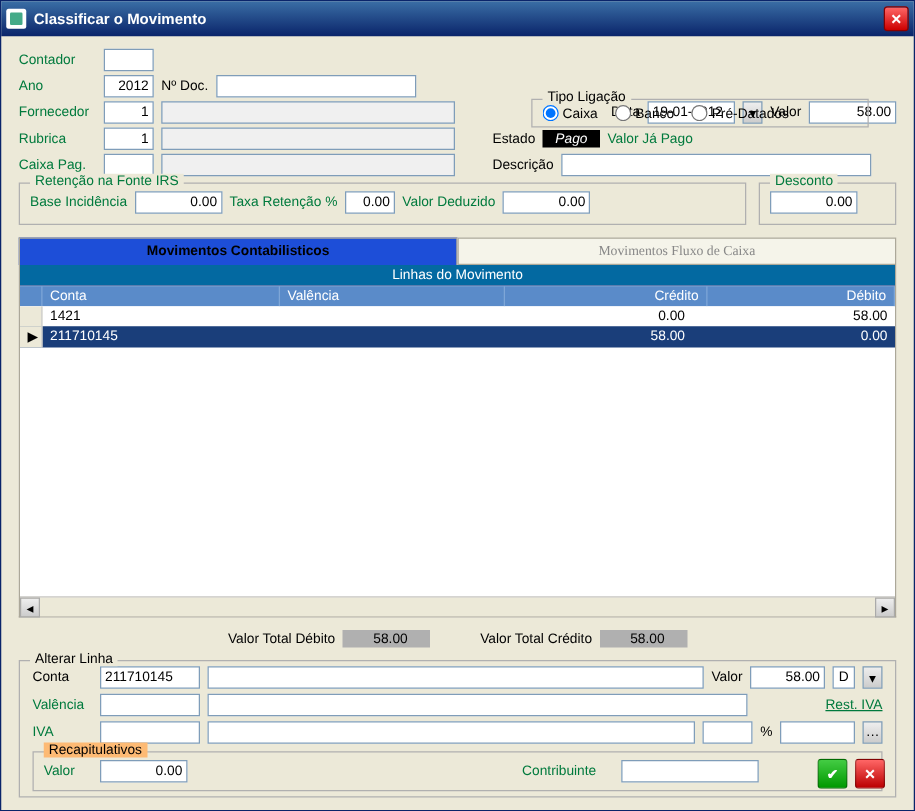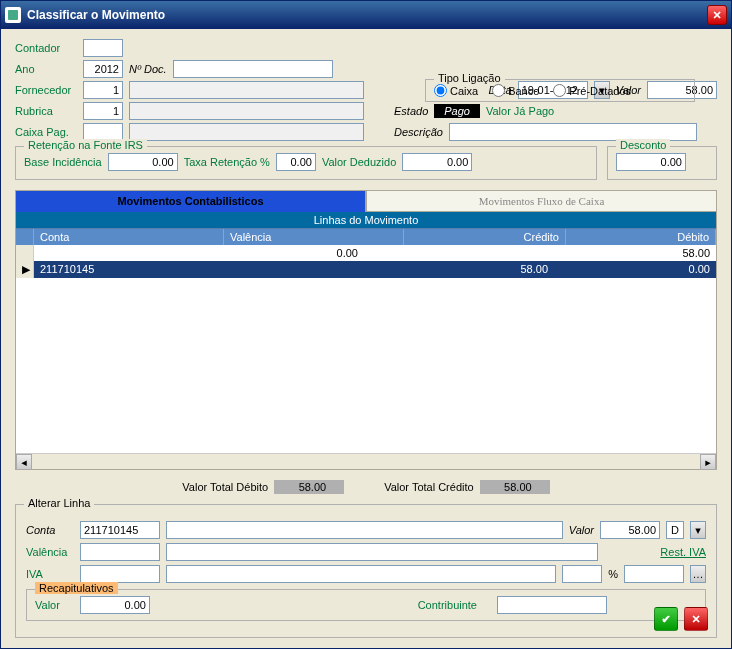--- a/index.html
+++ b/index.html
@@ -7,21 +7,21 @@
 .window { width: 732px; height: 649px; background: #ece9d8; border: 1px solid #0a246a; display: flex; flex-direction: column; }
 .titlebar { height: 28px; background: linear-gradient(#3a6ea5, #0a246a); color: #fff; display: flex; align-items: center; padding: 0 4px; }
 .titlebar .icon { width: 16px; height: 16px; background: #fff; margin-right: 6px; border-radius: 2px; position: relative; }
 .titlebar .icon::after { content: ""; position: absolute; inset: 3px; background: #4a8; border-radius: 1px; }
 .titlebar .title { flex: 1; font-weight: bold; font-size: 12px; }
 .titlebar .close { width: 20px; height: 20px; background: linear-gradient(#f66, #c00); border: 1px solid #800; border-radius: 3px; display: flex; align-items: center; justify-content: center; color: #fff; font-weight: bold; cursor: pointer; }
 .content { flex: 1; padding: 10px 14px; display: flex; flex-direction: column; overflow: hidden; }
 .form-area { display: flex; flex-direction: column; gap: 3px; }
 .row { display: flex; align-items: center; gap: 6px; }
 .lbl { color: #007a3d; min-width: 62px; }
-.lbl.black { color: #000; font-style: italic; }
+.lbl.black { color: #000; }
 input[type=text], .textbox { height: 18px; border: 1px solid #7f9db9; background: #fff; padding: 0 3px; }
 .textbox.ro { background: #f0f0f0; color: #999; }
 .fieldset { border: 1px solid #b0b0b0; padding: 6px 8px 8px; margin-top: 2px; position: relative; }
 .fieldset .legend { position: absolute; top: -8px; left: 8px; background: #ece9d8; padding: 0 4px; color: #007a3d; }
 .tipo-ligacao { position: absolute; right: 22px; top: 40px; width: 270px; border: 1px solid #b0b0b0; padding: 4px 8px; }
 .tipo-ligacao .legend { position: absolute; top: -8px; left: 8px; background: #ece9d8; padding: 0 4px; }
 .radio-row { display: flex; gap: 14px; align-items: center; }
 .radio-row label { display: flex; align-items: center; gap: 3px; cursor: pointer; }
 .estado-badge { background: #000000; color: #fff; padding: 1px 10px; font-style: italic; }
 .dropdown-btn { width: 16px; height: 18px; background: linear-gradient(#eee, #ccc); border: 1px solid #7f9db9; display: inline-flex; align-items: center; justify-content: center; cursor: pointer; }
@@ -45,21 +45,21 @@
 .grid-row.r1 { background: #1a3e7a; color: #fff; }
 .gc-marker { width: 18px; background: #ece9d8; color: #000; border-right: 1px solid #ccc; text-align: center; }
 .gc-conta { flex: 0 0 190px; }
 .gc-valencia { flex: 0 0 180px; }
 .gc-debito { flex: 0 0 150px; text-align: right; }
 .gc-credito { flex: 1; text-align: right; padding-right: 20px; }
 .hscroll { height: 16px; background: #ece9d8; border-top: 1px solid #ccc; display: flex; justify-content: space-between; }
 .hscroll .sbtn { width: 16px; height: 16px; background: linear-gradient(#eee,#ccc); border: 1px solid #aaa; display:flex; align-items:center; justify-content:center; cursor:pointer;}
 .totals { display: flex; justify-content: center; gap: 40px; padding: 10px 0; }
 .total-box { background: #b0b0b0; padding: 1px 18px; text-align: right; min-width: 70px;}
-.alterar { border: 1px solid #b0b0b0; padding: 16px 10px; position: relative; }
+.alterar { border: 1px solid #b0b0b0; padding: 4px 10px; position: relative; }
 .alterar .legend { position: absolute; top: -8px; left: 8px; background: #ece9d8; padding: 0 4px; }
 .alterar .row { margin-bottom: 4px; }
 .recap { border: 1px solid #b0b0b0; padding: 6px 8px; position: relative; margin-top: 6px; display:flex; align-items:center; gap: 20px;}
 .recap .legend { position: absolute; top: -8px; left: 8px; background: #fdba74; padding: 0 4px; }
 .action-btns { position: absolute; right: 8px; bottom: 6px; display: flex; gap: 6px; }
 .btn-sq { width: 24px; height: 24px; border-radius: 3px; display: flex; align-items: center; justify-content: center; color: #fff; font-weight: bold; cursor: pointer; border: 1px solid rgba(0,0,0,0.3);}
 .btn-ok { background: linear-gradient(#4c4, #090); }
 .btn-cancel { background: linear-gradient(#f66, #b00); }
 .link { color: #007a3d; text-decoration: underline; cursor: pointer; }
 .small-btn { width:16px; height:18px; border:1px solid #7f9db9; background:linear-gradient(#eee,#ccc); cursor:pointer; display:inline-flex; align-items:center; justify-content:center;}
@@ -162,20 +162,21 @@
       <div class="grid-header">
         <div class="gh gh-marker"></div>
         <div class="gh gh-conta">Conta</div>
         <div class="gh gh-valencia">Valência</div>
         <div class="gh gh-credito">Crédito</div>
         <div class="gh gh-debito">Débito</div>
       </div>
       <div class="grid-body">
         <div class="grid-row r0">
           <div class="gc gc-marker"></div>
+          <div class="gc gc-conta">1421</div>
           <div class="gc gc-valencia"></div>
           <div class="gc gc-debito">0.00</div>
           <div class="gc gc-credito">58.00</div>
         </div>
         <div class="grid-row r1">
           <div class="gc gc-marker">▶</div>
           <div class="gc gc-conta">211710145</div>
           <div class="gc gc-valencia"></div>
           <div class="gc gc-debito">58.00</div>
           <div class="gc gc-credito">0.00</div>

